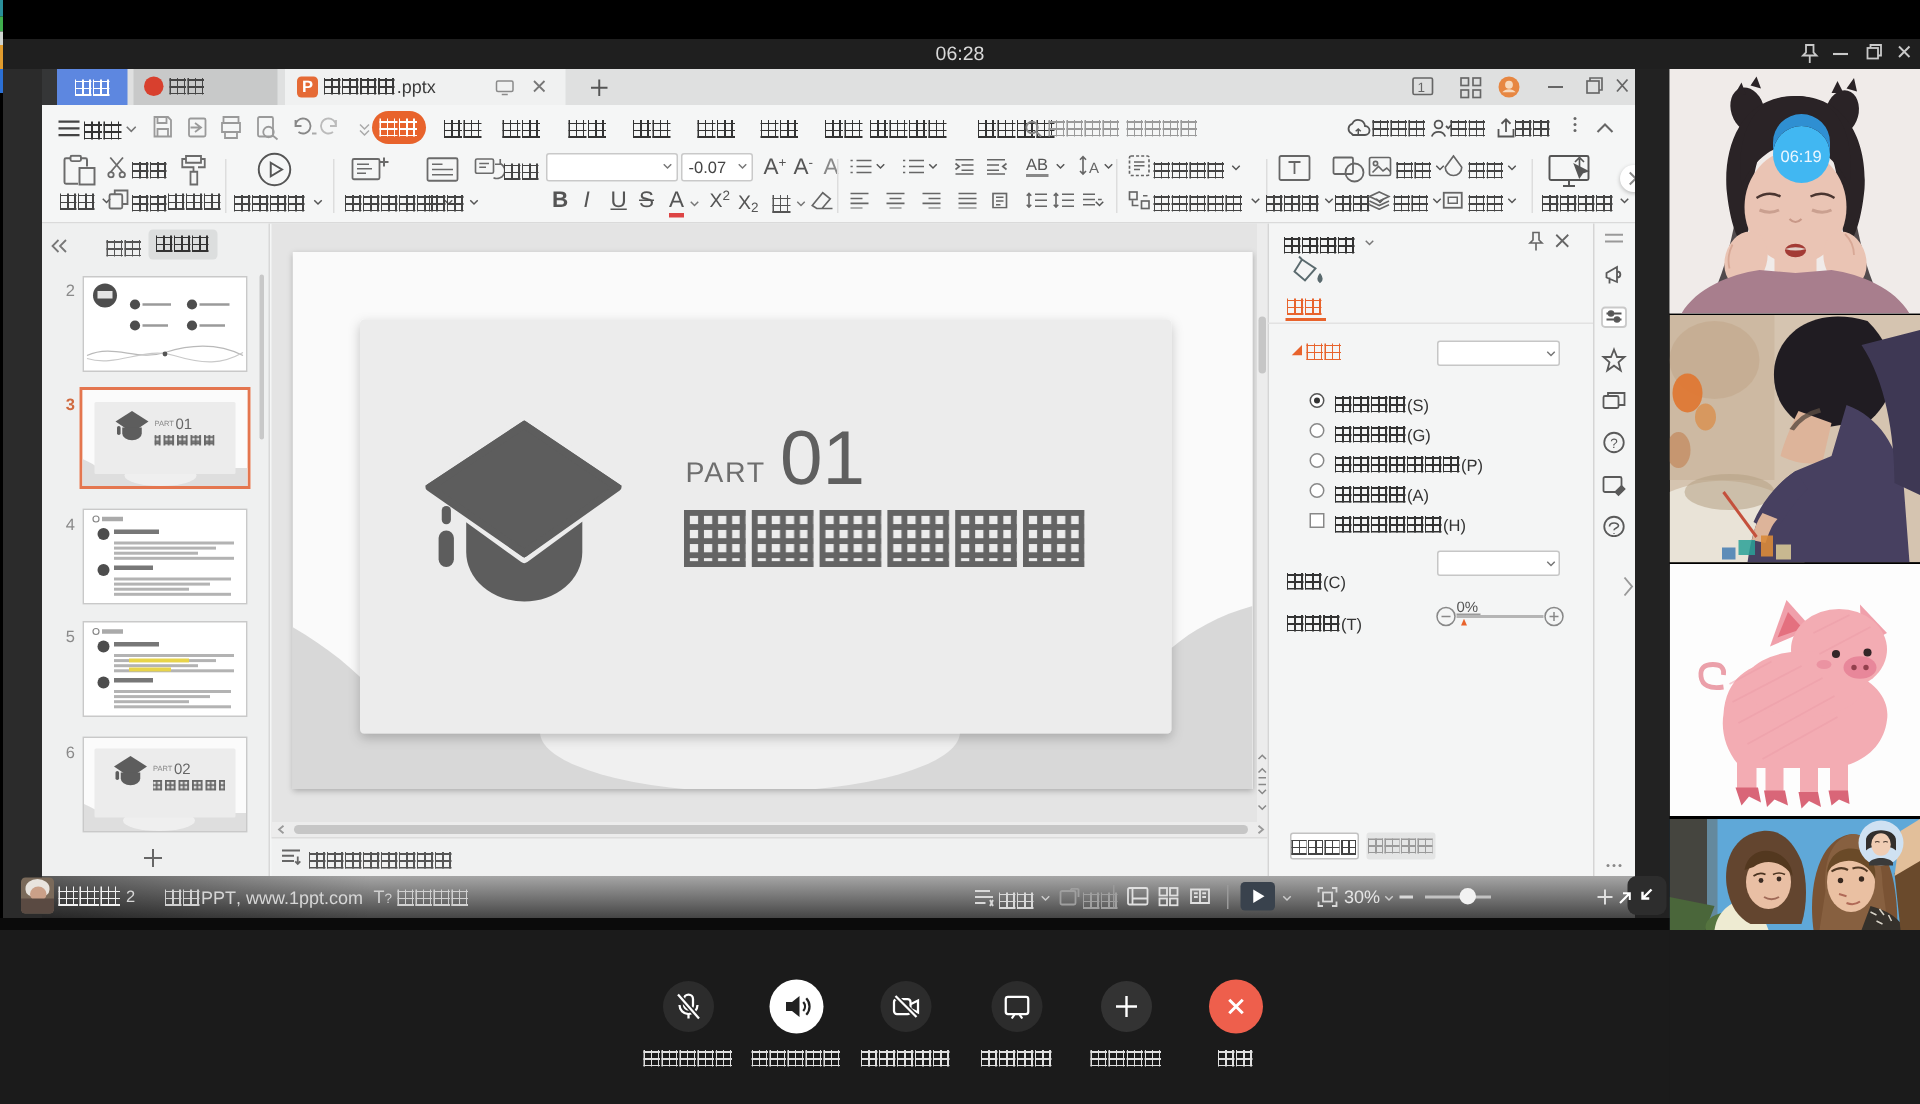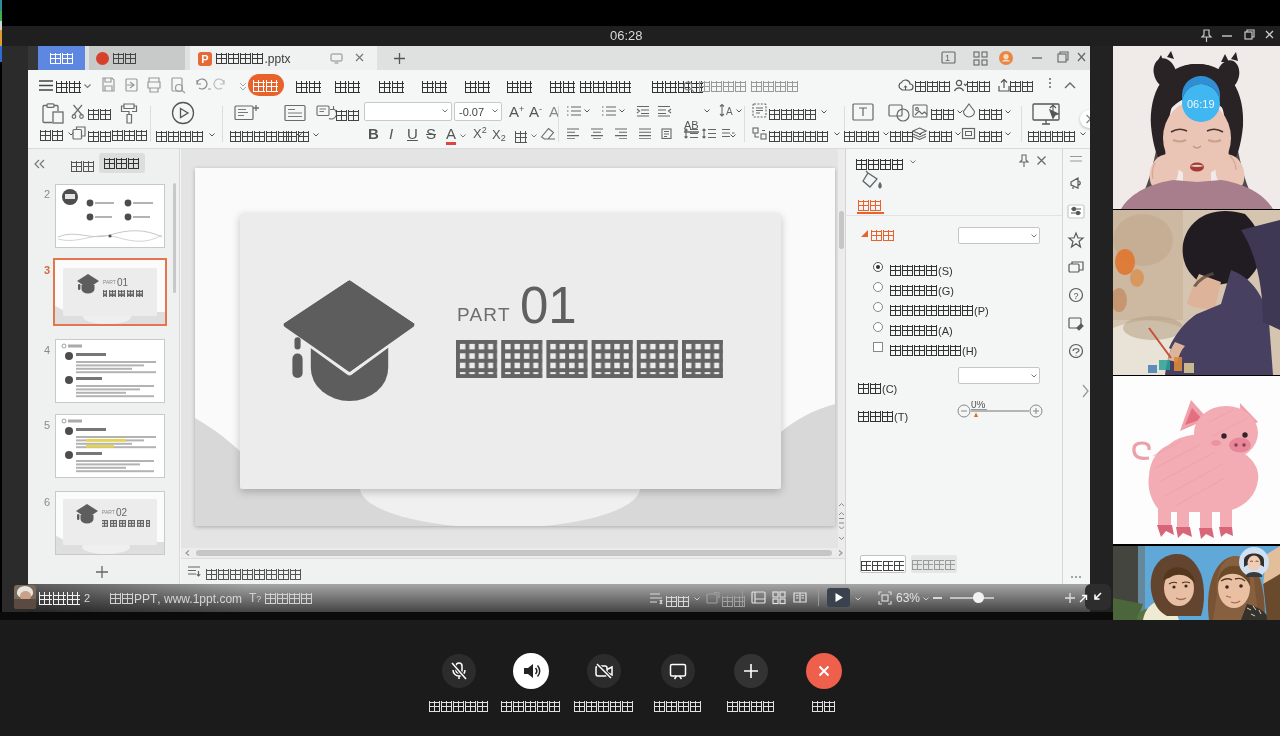--- a/index.html
+++ b/index.html
@@ -1,20 +1,20 @@
 <!DOCTYPE html>
 <html><head><meta charset="utf-8"><style>
 *{margin:0;padding:0;box-sizing:border-box;font-family:"Liberation Sans",sans-serif}
 #scr{position:relative;width:1280px;height:736px;background:#000;overflow:hidden}
 .ab{position:absolute}
 .z{display:inline-block;vertical-align:middle}
 .g0{width:11px;height:11px;margin-right:1px;background-image:repeating-linear-gradient(0deg,#fff 0 1px,transparent 1px 4.6px),repeating-linear-gradient(90deg,#fff 0 1px,transparent 1px 4.8px)}.g1{width:11px;height:11px;margin-right:1px;background-image:repeating-linear-gradient(0deg,#454545 0 1px,transparent 1px 4.6px),repeating-linear-gradient(90deg,#454545 0 1px,transparent 1px 4.8px)}.g2{width:11px;height:11px;margin-right:1px;background-image:repeating-linear-gradient(0deg,#3a3a3a 0 1px,transparent 1px 4.6px),repeating-linear-gradient(90deg,#3a3a3a 0 1px,transparent 1px 4.8px)}.g3{width:12px;height:12px;margin-right:1px;background-image:repeating-linear-gradient(0deg,#333 0 1px,transparent 1px 4.6px),repeating-linear-gradient(90deg,#333 0 1px,transparent 1px 4.8px)}.g4{width:12px;height:12px;margin-right:1px;background-image:repeating-linear-gradient(0deg,#fff 0 1px,transparent 1px 4.6px),repeating-linear-gradient(90deg,#fff 0 1px,transparent 1px 4.8px)}.g5{width:11px;height:11px;margin-right:1px;background-image:repeating-linear-gradient(0deg,#9a9a9a 0 1px,transparent 1px 4.6px),repeating-linear-gradient(90deg,#9a9a9a 0 1px,transparent 1px 4.8px)}.g6{width:11px;height:11px;margin-right:1px;background-image:repeating-linear-gradient(0deg,#444 0 1px,transparent 1px 4.6px),repeating-linear-gradient(90deg,#444 0 1px,transparent 1px 4.8px)}.g7{width:12px;height:12px;margin-right:1px;background-image:repeating-linear-gradient(0deg,#555 0 1px,transparent 1px 4.6px),repeating-linear-gradient(90deg,#555 0 1px,transparent 1px 4.8px)}.g8{width:11px;height:11px;margin-right:1px;background-image:repeating-linear-gradient(0deg,#555 0 1px,transparent 1px 4.6px),repeating-linear-gradient(90deg,#555 0 1px,transparent 1px 4.8px)}.g9{width:11px;height:11px;margin-right:1px;background-image:repeating-linear-gradient(0deg,#333 0 1px,transparent 1px 4.6px),repeating-linear-gradient(90deg,#333 0 1px,transparent 1px 4.8px)}.g10{width:11px;height:11px;margin-right:1px;background-image:repeating-linear-gradient(0deg,#e8632c 0 1px,transparent 1px 4.6px),repeating-linear-gradient(90deg,#e8632c 0 1px,transparent 1px 4.8px)}.g11{width:10px;height:10px;margin-right:1px;background-image:repeating-linear-gradient(0deg,#444 0 1px,transparent 1px 4.6px),repeating-linear-gradient(90deg,#444 0 1px,transparent 1px 4.8px)}.g12{width:10px;height:10px;margin-right:1px;background-image:repeating-linear-gradient(0deg,#9a9a9a 0 1px,transparent 1px 4.6px),repeating-linear-gradient(90deg,#9a9a9a 0 1px,transparent 1px 4.8px)}.g13{width:11px;height:11px;margin-right:1px;background-image:repeating-linear-gradient(0deg,#d0d0d0 0 1px,transparent 1px 4.6px),repeating-linear-gradient(90deg,#d0d0d0 0 1px,transparent 1px 4.8px)}.g14{width:11px;height:11px;margin-right:1px;background-image:repeating-linear-gradient(0deg,#d8d8d8 0 1px,transparent 1px 4.6px),repeating-linear-gradient(90deg,#d8d8d8 0 1px,transparent 1px 4.8px)}.g15{width:11px;height:11px;margin-right:1px;background-image:repeating-linear-gradient(0deg,#9f9f9f 0 1px,transparent 1px 4.6px),repeating-linear-gradient(90deg,#9f9f9f 0 1px,transparent 1px 4.8px)}.g16{width:13px;height:13px;margin-right:1px;background-image:repeating-linear-gradient(0deg,#f2f2f2 0 1px,transparent 1px 4.6px),repeating-linear-gradient(90deg,#f2f2f2 0 1px,transparent 1px 4.8px)}.g17{width:11px;height:11px;margin-right:1px;background-image:repeating-linear-gradient(0deg,#e0e0e0 0 1px,transparent 1px 4.6px),repeating-linear-gradient(90deg,#e0e0e0 0 1px,transparent 1px 4.8px)}</style></head><body>
 <div id="scr">
     <div class="ab" style="left:0;top:26px;width:1280px;height:20px;background:#1f1f1f"></div>
-    <div class="ab" style="left:610px;top:28px;width:60px;height:16px;color:#d9d9d9;font-size:13px;">06:28</div>
+    <div class="ab" style="left:610px;top:28px;width:60px;height:16px;color:#d9d9d9;font-size:13px;text-align:center">06:28</div>
     <svg class="ab" style="left:1198px;top:28px" width="80" height="16" viewBox="0 0 80 16" fill="none" stroke="#c9c9c9" stroke-width="1.2">
 <path d="M6 2 L11 2 L11 7 L13 9 L4 9 L6 7 Z M8.5 9 L8.5 14"></path>
 <path d="M24 8 L34 8" stroke-width="1.4"></path>
 <rect x="47" y="4" width="7" height="7"></rect>
       <path d="M49 4 V2 H56 V9 H54"></path>
 <path d="M68 3 L75 10 M75 3 L68 10" stroke-width="1.3"></path>
 </svg>
     <div class="ab" style="left:0;top:0px;width:2px;height:11px;background:#2a8f9a"></div>
     <div class="ab" style="left:0;top:11px;width:2px;height:10px;background:#3fae4e"></div>
     <div class="ab" style="left:0;top:21px;width:2px;height:9px;background:#cfd4d0"></div>
@@ -220,21 +220,21 @@
         <path d="M22 1.5 H34 M22 5 H30 M22 8.5 H30 M22 11 H34 M35 4 L32.5 6 L35 8" transform="translate(0 0)"></path>
       </svg>
       <svg class="ab" style="left:538px;top:82px" width="106" height="11" viewBox="0 0 106 11" fill="none" stroke="#666" stroke-width="1.1">
 <path d="M1 1 H13 M1 4.3 H9 M1 7.6 H13 M1 10.9 H9"></path>
 <path d="M25 1 H37 M27 4.3 H35 M25 7.6 H37 M27 10.9 H35"></path>
 <path d="M49 1 H61 M53 4.3 H61 M49 7.6 H61 M53 10.9 H61"></path>
 <path d="M73 1 H85 M73 4.3 H85 M73 7.6 H85 M73 10.9 H85"></path>
 <rect x="96" y="1" width="9" height="9.5"></rect>
         <path d="M98 3.5 H103 M98 6 H103 M98 8.5 H101"></path>
 </svg>
-      <div class="ab" style="left:656px;top:74px;font-size:11px;color:#555;border-bottom:2px solid #888;line-height:11px">AB</div>
+      <div class="ab" style="left:656px;top:59px;font-size:11px;color:#555;border-bottom:2px solid #888;line-height:11px">AB</div>
       <svg class="ab" style="left:676px;top:63px" width="6" height="4" viewBox="0 0 6 4" fill="none" stroke="#555" stroke-width="1">
         <path d="M0.5 0.5 L3 3 L5.5 0.5"></path>
       </svg>
       <svg class="ab" style="left:691px;top:57px" width="16" height="15" viewBox="0 0 16 15" fill="none" stroke="#666" stroke-width="1.1">
         <path d="M3 1.5 V13 M1 3.5 L3 1.5 L5 3.5 M1 11 L3 13 L5 11"></path>
         <text x="7" y="12" font-size="10" fill="#666" stroke="none">A</text>
       </svg>
       <svg class="ab" style="left:708px;top:63px" width="6" height="4" viewBox="0 0 6 4" fill="none" stroke="#555" stroke-width="1">
         <path d="M0.5 0.5 L3 3 L5.5 0.5"></path>
       </svg>
@@ -634,21 +634,21 @@
       <svg class="ab" style="left:806px;top:546px" width="10" height="11" viewBox="0 0 10 11">
         <path d="M1.5 1 L9 5.5 L1.5 10 Z" fill="#fff"></path>
       </svg>
       <svg class="ab" style="left:827px;top:551px" width="6" height="4" viewBox="0 0 6 4" fill="none" stroke="#ccc" stroke-width="1">
         <path d="M0.5 0.5 L3 3 L5.5 0.5"></path>
       </svg>
       <svg class="ab" style="left:850px;top:545px" width="14" height="14" viewBox="0 0 14 14" fill="none" stroke="#d8d8d8" stroke-width="1.2">
         <path d="M1 4 V1 H4 M10 1 H13 V4 M13 10 V13 H10 M4 13 H1 V10"></path>
         <rect x="4" y="4" width="6" height="6"></rect>
       </svg>
-      <div class="ab" style="left:868px;top:545px;font-size:12px;color:#e4e4e4">63%</div>
+      <div class="ab" style="left:868px;top:545px;font-size:12px;color:#e4e4e4">30%</div>
       <svg class="ab" style="left:895px;top:551px" width="6" height="4" viewBox="0 0 6 4" fill="none" stroke="#ccc" stroke-width="1">
         <path d="M0.5 0.5 L3 3 L5.5 0.5"></path>
       </svg>
       <div class="ab" style="left:905px;top:551px;width:9px;height:1.5px;background:#d8d8d8"></div>
       <div class="ab" style="left:922px;top:551px;width:44px;height:1.5px;background:#c2c2c2"></div>
       <div class="ab" style="left:945px;top:546px;width:11px;height:11px;background:#f2f2f2;border-radius:50%"></div>
       <svg class="ab" style="left:1036px;top:546px" width="12" height="12" viewBox="0 0 12 12" stroke="#e0e0e0" stroke-width="1.3">
         <path d="M6 1 V11 M1 6 H11"></path>
       </svg>
     </div>

